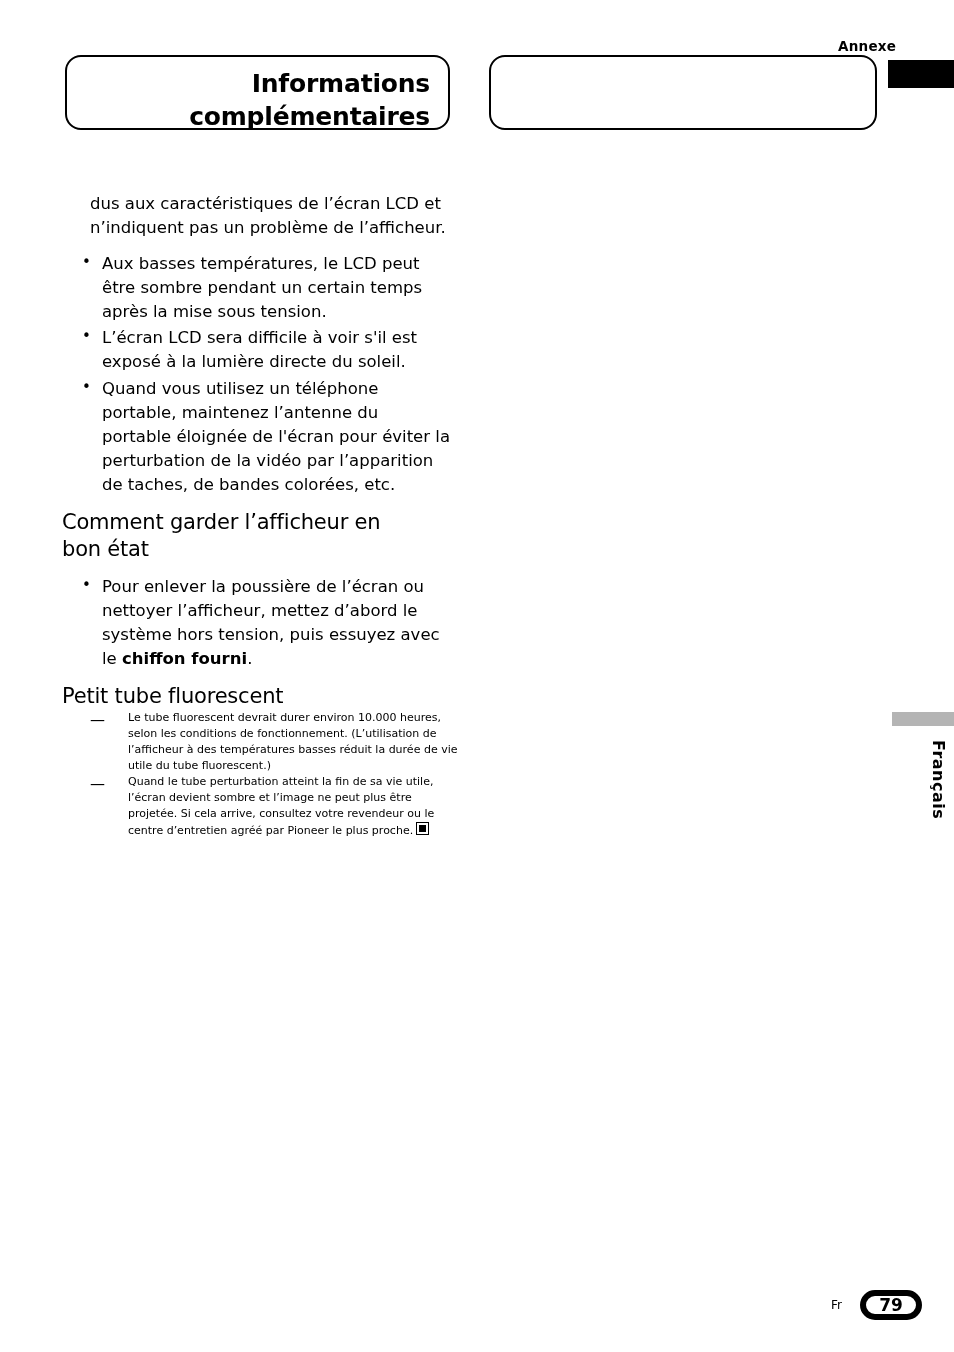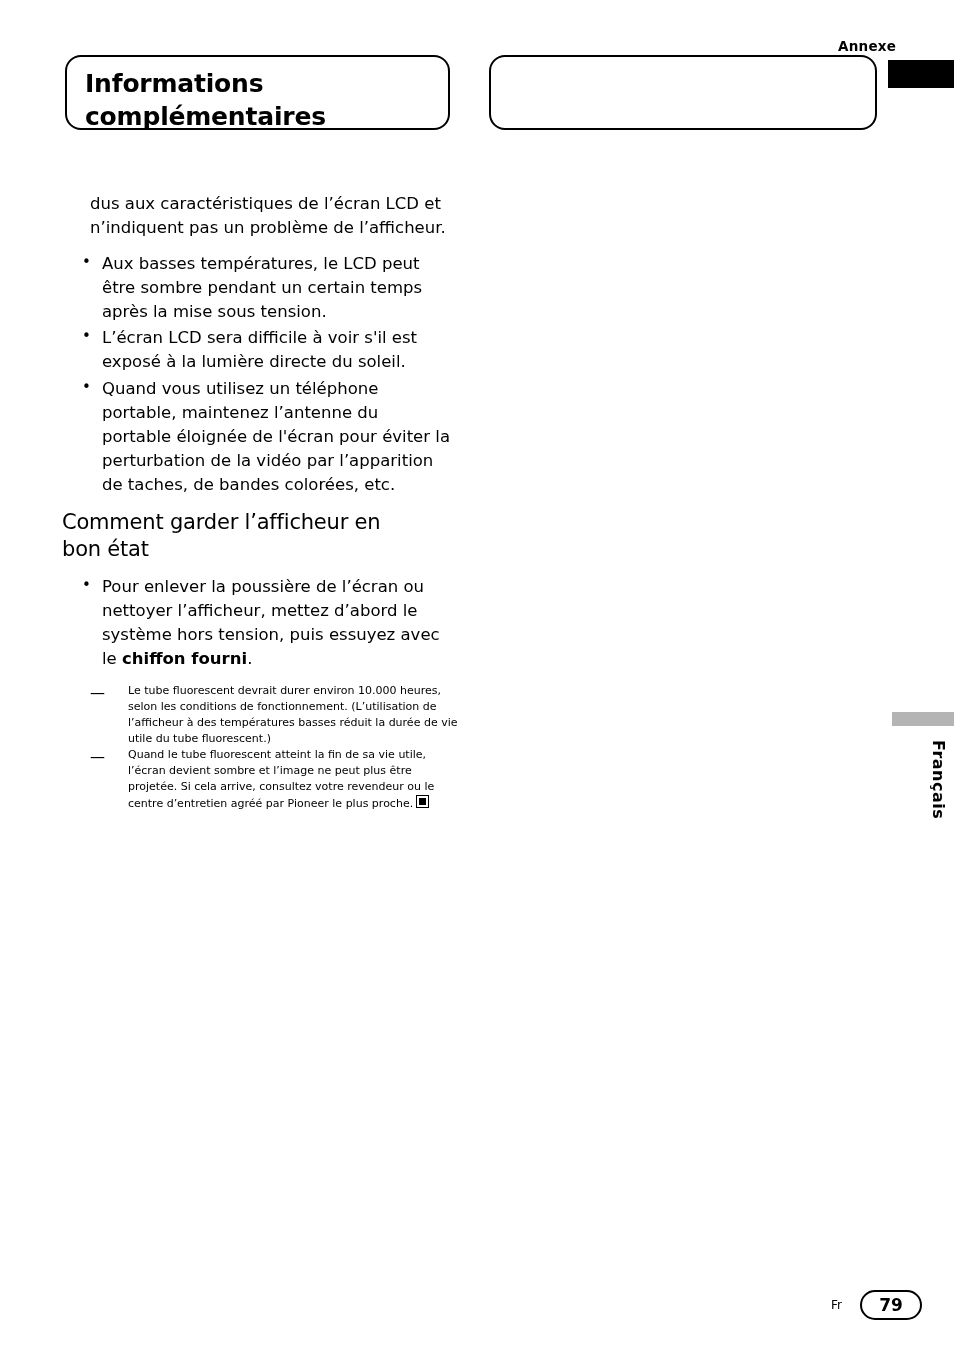--- a/index.html
+++ b/index.html
@@ -38,20 +38,21 @@
   .title-box {
     position: absolute;
     left: 65px;
     top: 55px;
     width: 385px;
     height: 75px;
     border: 2.5px solid #000;
     border-radius: 16px;
     box-sizing: border-box;
     padding: 10px 18px 0 18px;
+    text-align: right;
   }
   .title-box .line {
     font-size: 25px;
     font-weight: bold;
     line-height: 1.33;
     letter-spacing: -0.2px;
   }
   .title-box-right {
     position: absolute;
     left: 489px;
@@ -173,21 +174,21 @@
     bottom: 40px;
     font-size: 12px;
     font-weight: normal;
   }
   .footer-page {
     position: absolute;
     right: 32px;
     bottom: 32px;
     width: 62px;
     height: 30px;
-    border: 2px solid #000000;
+    border: 6px solid #000000;
     border-radius: 15px;
     box-sizing: border-box;
     display: flex;
     align-items: center;
     justify-content: center;
     font-size: 17px;
     font-weight: bold;
   }
 </style>
 </head>
@@ -214,25 +215,26 @@
 
   <h2 class="sect sect-1">
     <span>Comment garder l’afficheur en</span><br>
     <span>bon état</span>
   </h2>
 
   <ul class="bullets">
     <li><span>Pour enlever la poussière de l’écran ou nettoyer l’afficheur, mettez d’abord le système hors tension, puis essuyez avec le </span><b class="strong">chiffon fourni</b><span>.</span></li>
   </ul>
 
+  <h2 class="sect sect-2">Petit tube fluorescent</h2>
 
 
   <ul class="dashes">
     <li>Le tube fluorescent devrait durer environ 10.000 heures, selon les conditions de fonctionnement. (L’utilisation de l’afficheur à des températures basses réduit la durée de vie utile du tube fluorescent.)</li>
-    <li><span>Quand le tube fluorescent atteint la fin de sa vie utile, l’écran devient sombre et l’image ne peut plus être projetée. Si cela arrive, consultez votre revendeur ou le centre d’entretien agréé par Pioneer le plus proche.</span><span class="end-square"></span></li>
+    <li><span>Quand le tube perturbation atteint la fin de sa vie utile, l’écran devient sombre et l’image ne peut plus être projetée. Si cela arrive, consultez votre revendeur ou le centre d’entretien agréé par Pioneer le plus proche.</span><span class="end-square"></span></li>
   </ul>
 
 </div>
 
 <div class="side-gray"></div>
 <div class="side-lang">Français</div>
 
 <div class="footer-fr">Fr</div>
 <div class="footer-page">79</div>
 

